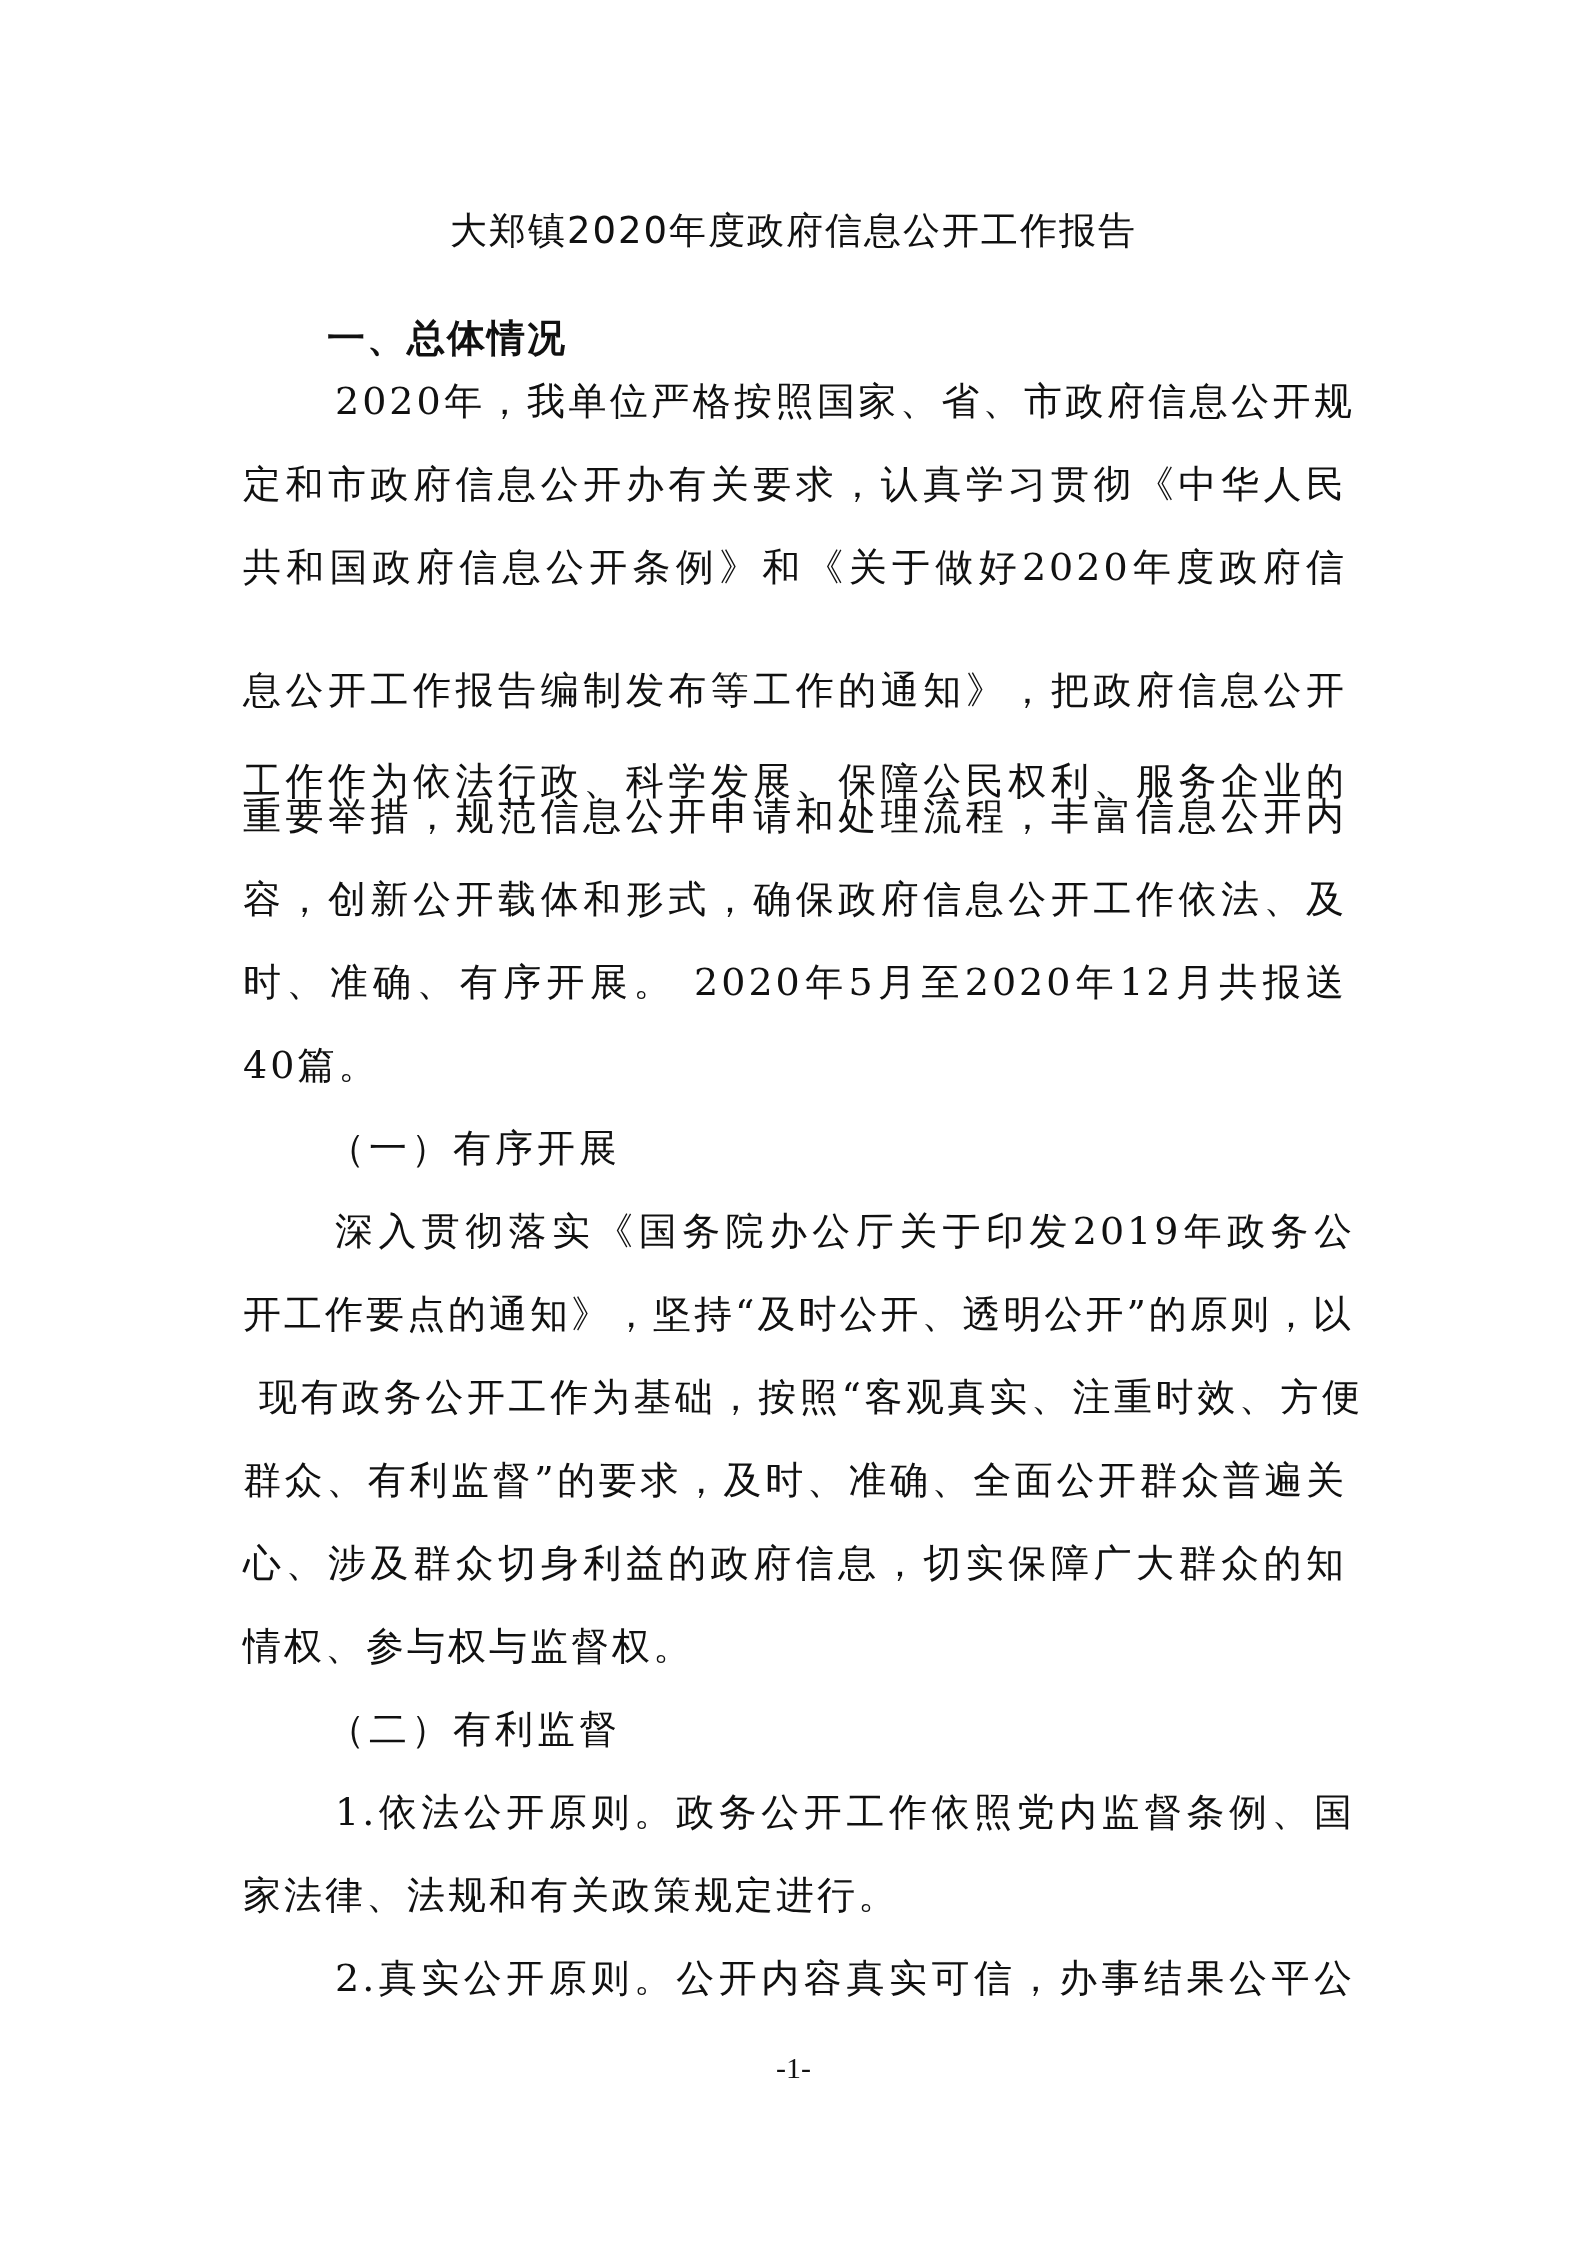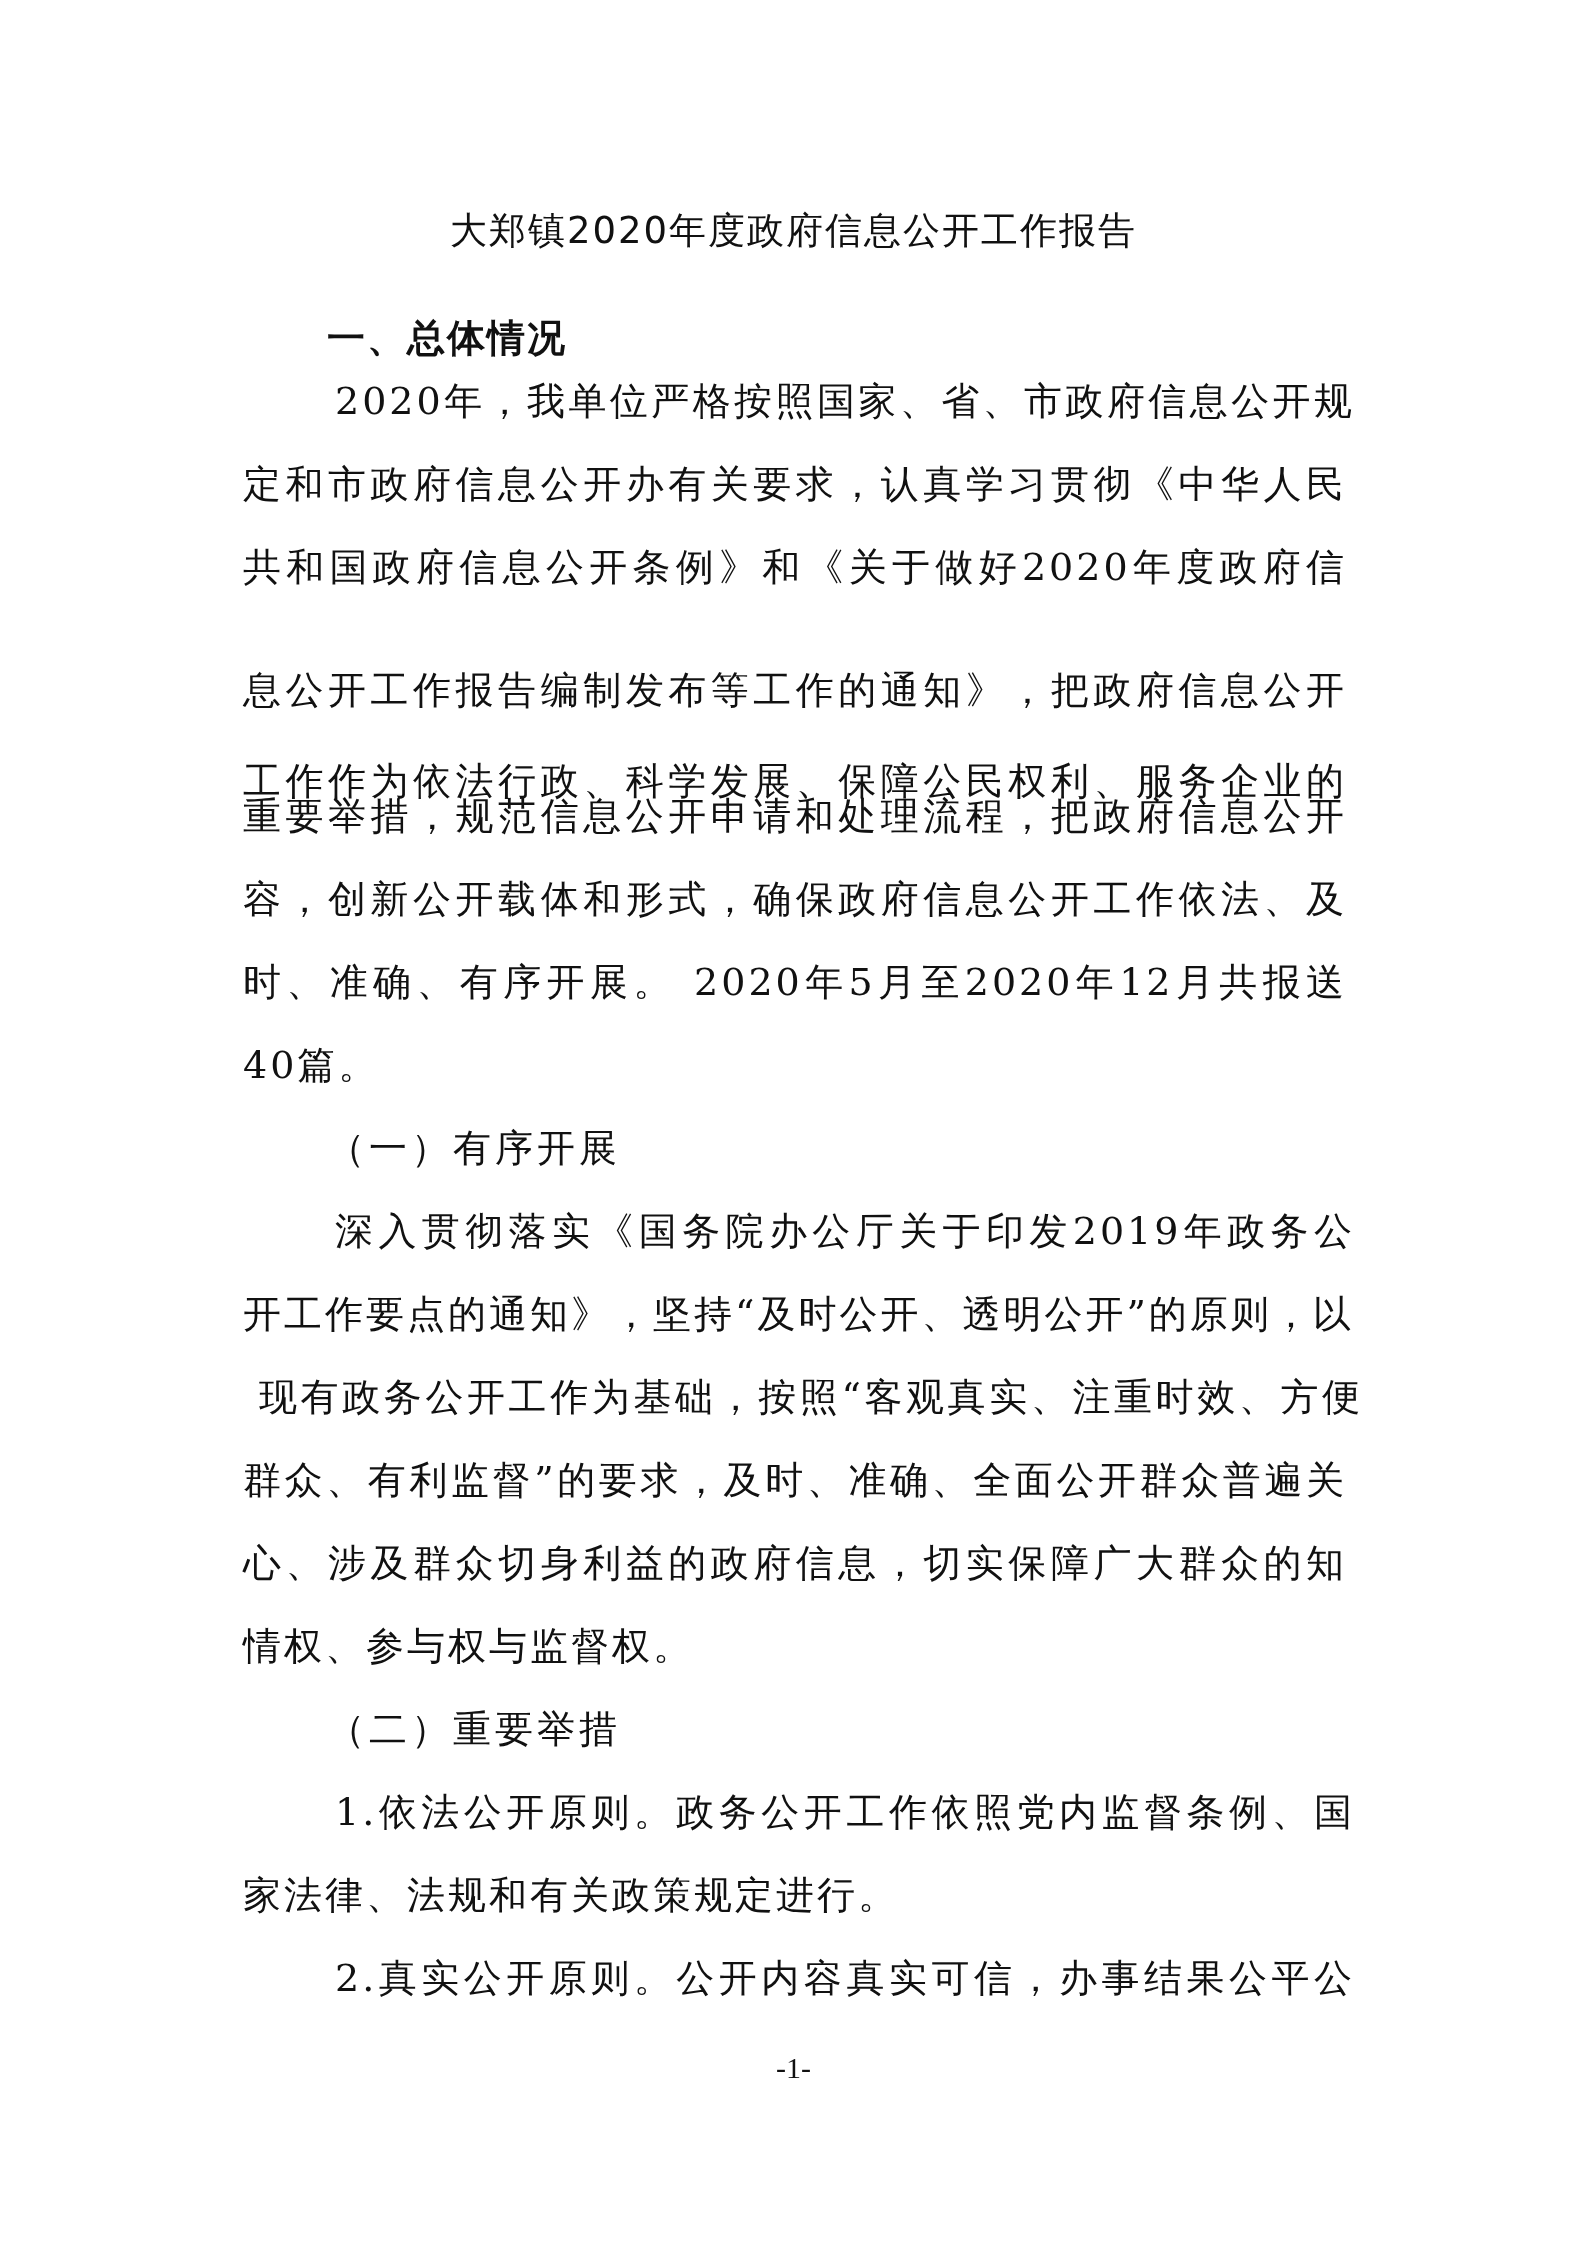--- a/index.html
+++ b/index.html
@@ -89,33 +89,33 @@
 
   <div class="title">大郑镇2020年度政府信息公开工作报告</div>
 
   <div class="line heading-1" style="top:290px;margin-top:20px;">一、总体情况</div>
 
   <div class="line indent" style="top:373px;">2020年，我单位严格按照国家、省、市政府信息公开规</div>
   <div class="line" style="top:456px;">定和市政府信息公开办有关要求，认真学习贯彻《中华人民</div>
   <div class="line" style="top:539px;">共和国政府信息公开条例》和《关于做好2020年度政府信</div>
   <div class="line" style="top:622px;margin-top:40px;">息公开工作报告编制发布等工作的通知》，把政府信息公开</div>
   <div class="line" style="top:729px;margin-top:24px;">工作作为依法行政、科学发展、保障公民权利、服务企业的</div>
-  <div class="line" style="top:788px;">重要举措，规范信息公开申请和处理流程，把政府信息公开</div>
+  <div class="line" style="top:788px;">重要举措，规范信息公开申请和处理流程，丰富信息公开内</div>
   <div class="line" style="top:871px;">容，创新公开载体和形式，确保政府信息公开工作依法、及</div>
   <div class="line" style="top:954px;">时、准确、有序开展。 2020年5月至2020年12月共报送</div>
   <div class="line last" style="top:1037px;">40篇。</div>
 
   <div class="line heading-2" style="top:1120px;">（一）有序开展</div>
   <div class="line indent" style="top:1203px;">深入贯彻落实《国务院办公厅关于印发2019年政务公</div>
   <div class="line" style="top:1286px;">开工作要点的通知》，坚持“及时公开、透明公开”的原则，以</div>
   <div class="line" style="top:1369px;margin-left:16px;">现有政务公开工作为基础，按照“客观真实、注重时效、方便</div>
   <div class="line" style="top:1452px;">群众、有利监督”的要求，及时、准确、全面公开群众普遍关</div>
   <div class="line" style="top:1535px;">心、涉及群众切身利益的政府信息，切实保障广大群众的知</div>
   <div class="line last" style="top:1618px;">情权、参与权与监督权。</div>
 
-  <div class="line heading-2" style="top:1701px;">（二）重要举措</div>
+  <div class="line heading-2" style="top:1701px;">（二）有利监督</div>
   <div class="line indent" style="top:1784px;">1.依法公开原则。政务公开工作依照党内监督条例、国</div>
   <div class="line last" style="top:1867px;">家法律、法规和有关政策规定进行。</div>
   <div class="line indent" style="top:1950px;">2.真实公开原则。公开内容真实可信，办事结果公平公</div>
 
   <div class="page-number">-1-</div>
 
 </div>
 
 </body></html>

